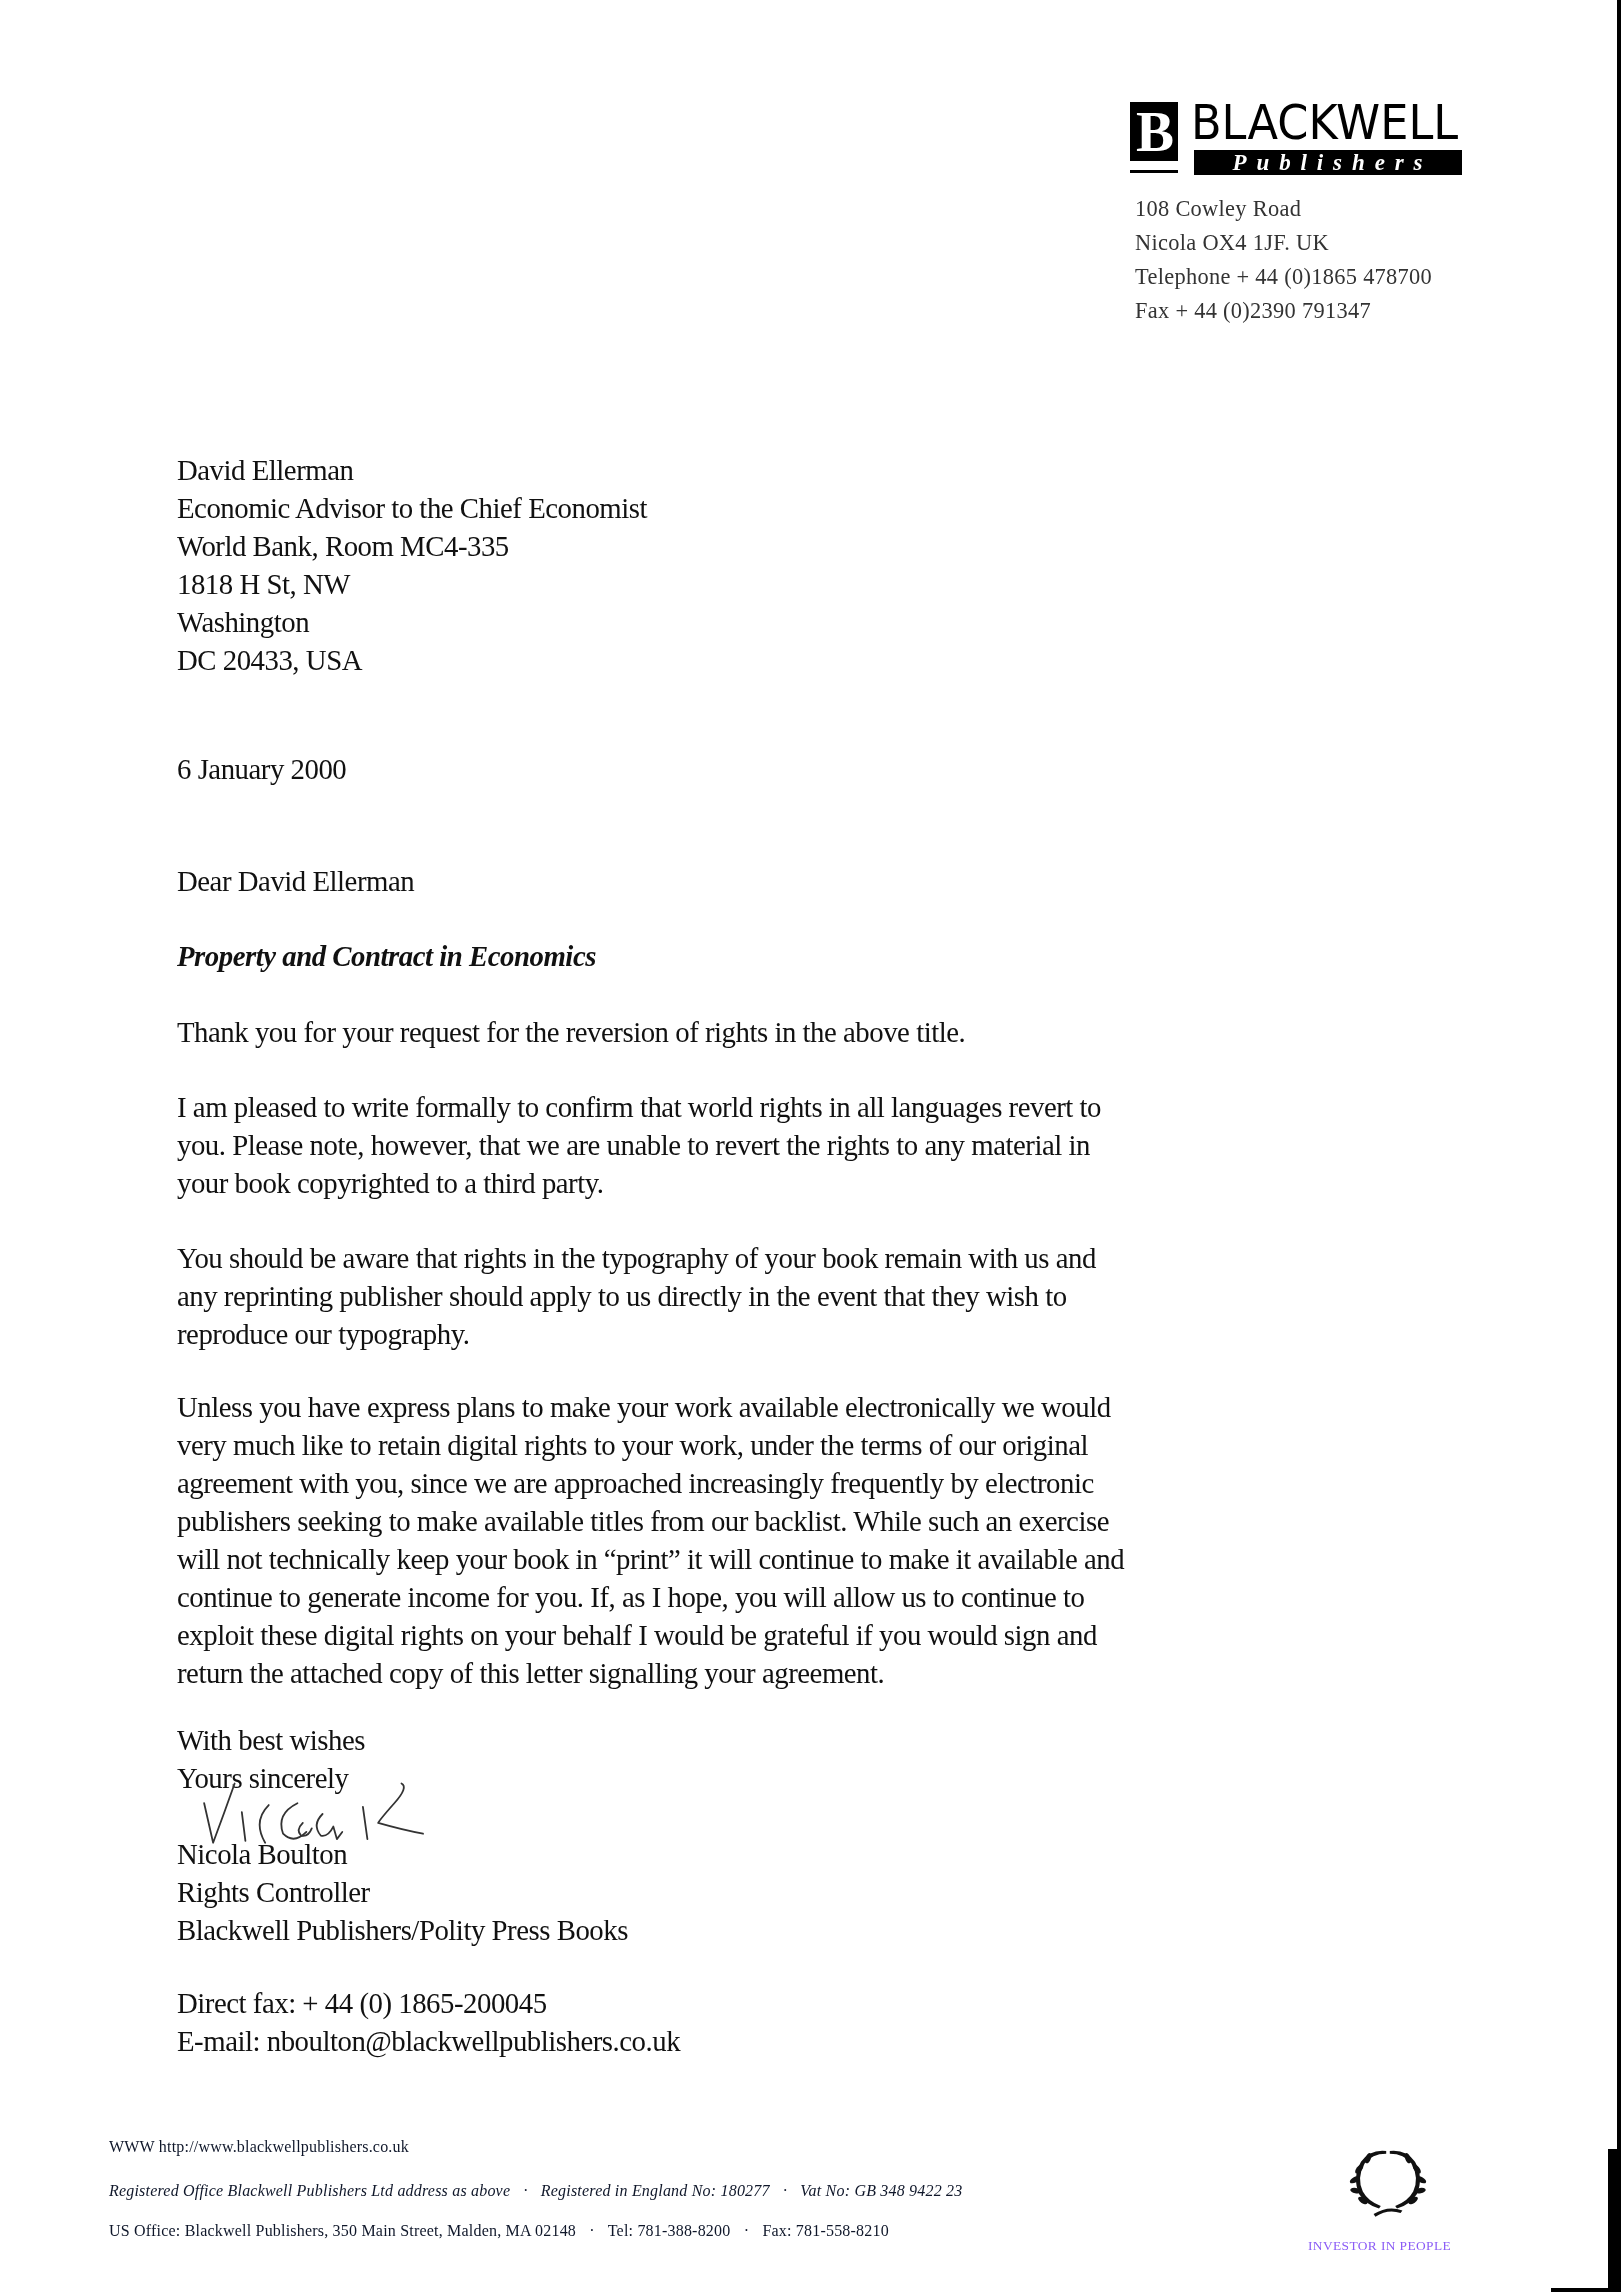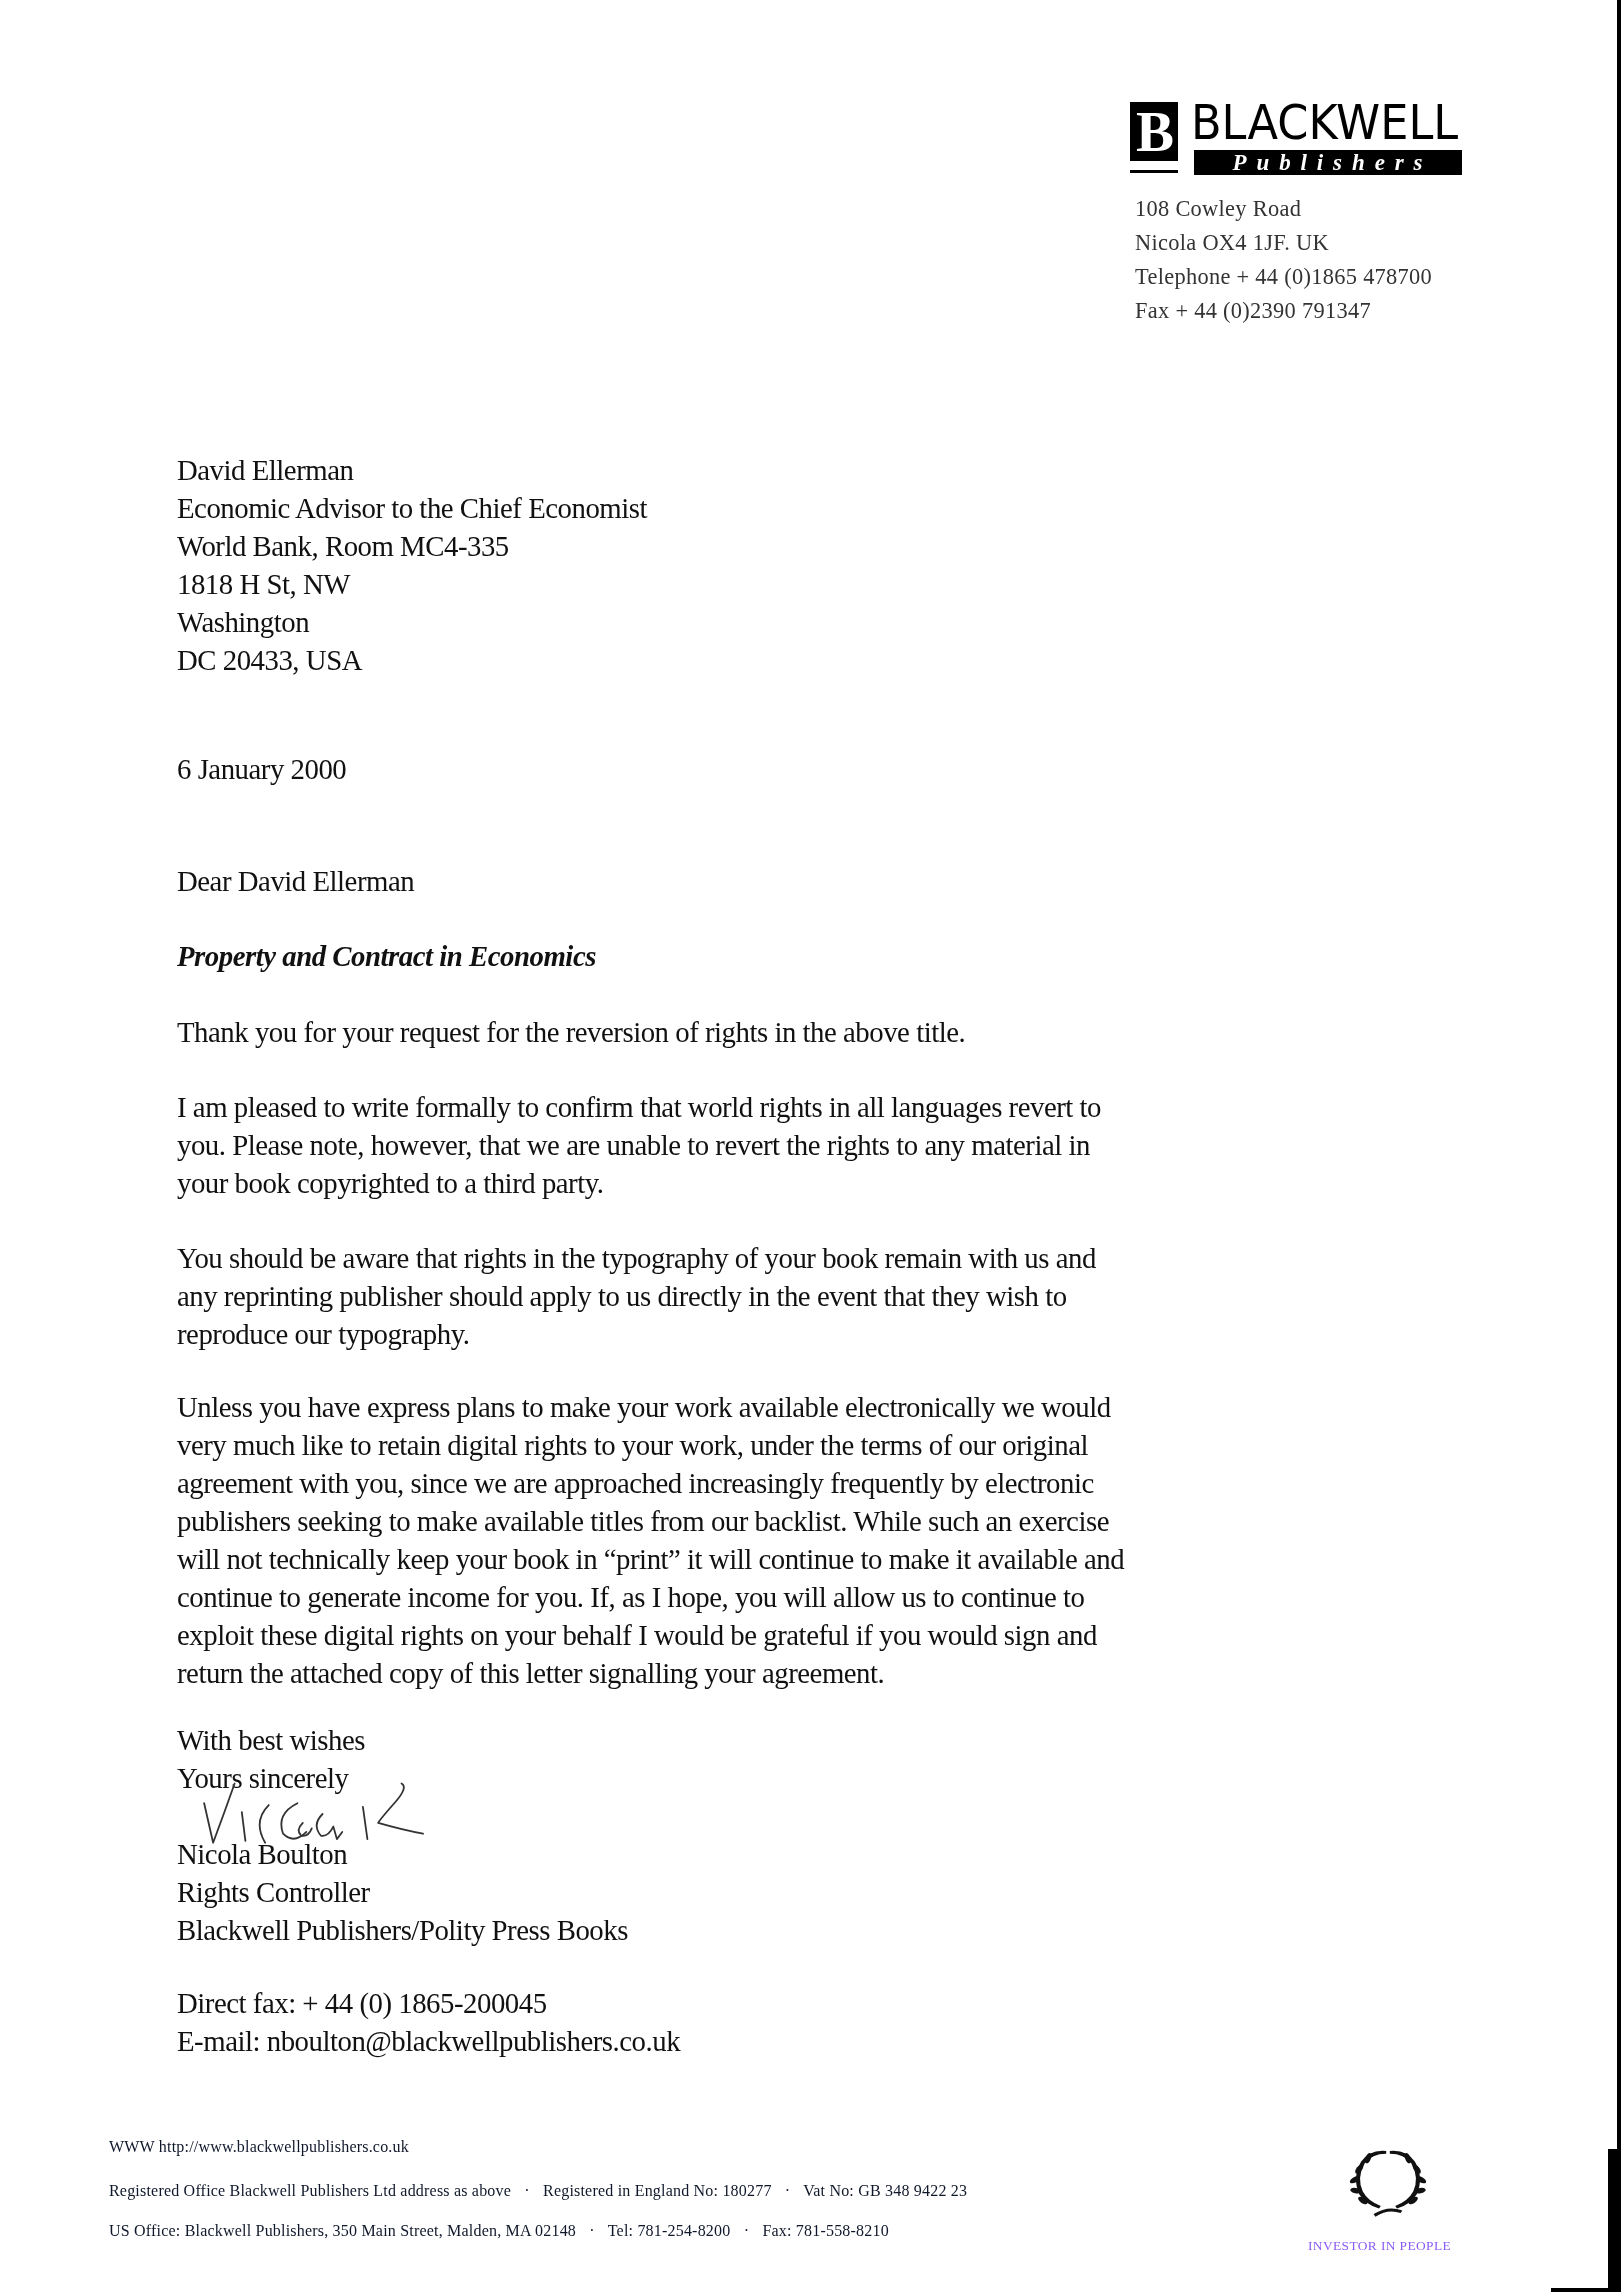--- a/index.html
+++ b/index.html
@@ -140,31 +140,31 @@
     <path d="M238 6 Q246 10 230 28 Q214 46 212 50 Q240 58 262 62"></path>
   </g>
 </svg>
 
 <div class="para body-text" style="top:1984px;">
   <span class="line">Direct fax: + 44 (0) 1865-200045</span>
   <span class="line">E-mail: nboulton@blackwellpublishers.co.uk</span>
 </div>
 
 <div class="footer" style="top:2138px;">WWW http://www.blackwellpublishers.co.uk</div>
-<div class="footer" style="top:2182px;">
+<div class="footer" style="top:2182px;font-style:italic;">
   <span>Registered Office Blackwell Publishers Ltd address as above</span>
   <span class="sep">·</span>
   <span>Registered in England No: 180277</span>
   <span class="sep">·</span>
   <span>Vat No: GB 348 9422 23</span>
 </div>
 <div class="footer" style="top:2222px;">
   <span>US Office: Blackwell Publishers, 350 Main Street, Malden, MA 02148</span>
   <span class="sep">·</span>
-  <span>Tel: 781-254-8200</span>
+  <span>Tel: 781-388-8200</span>
   <span class="sep">·</span>
   <span>Fax: 781-558-8210</span>
 </div>
 
 <svg class="iip" viewBox="0 0 100 90">
   <g fill="#111">
     <path d="M48 10 Q30 8 20 22 Q10 40 18 58 Q26 70 40 74 L42 71 Q28 66 22 55 Q15 40 24 24 Q32 13 48 13 Z"></path>
     <path d="M52 10 Q70 8 80 22 Q90 40 82 58 Q74 70 60 74 L58 71 Q72 66 78 55 Q85 40 76 24 Q68 13 52 13 Z"></path>
     <ellipse cx="18" cy="30" rx="6" ry="3" transform="rotate(-50 18 30)"></ellipse>
     <ellipse cx="13" cy="42" rx="6" ry="3" transform="rotate(-30 13 42)"></ellipse>

